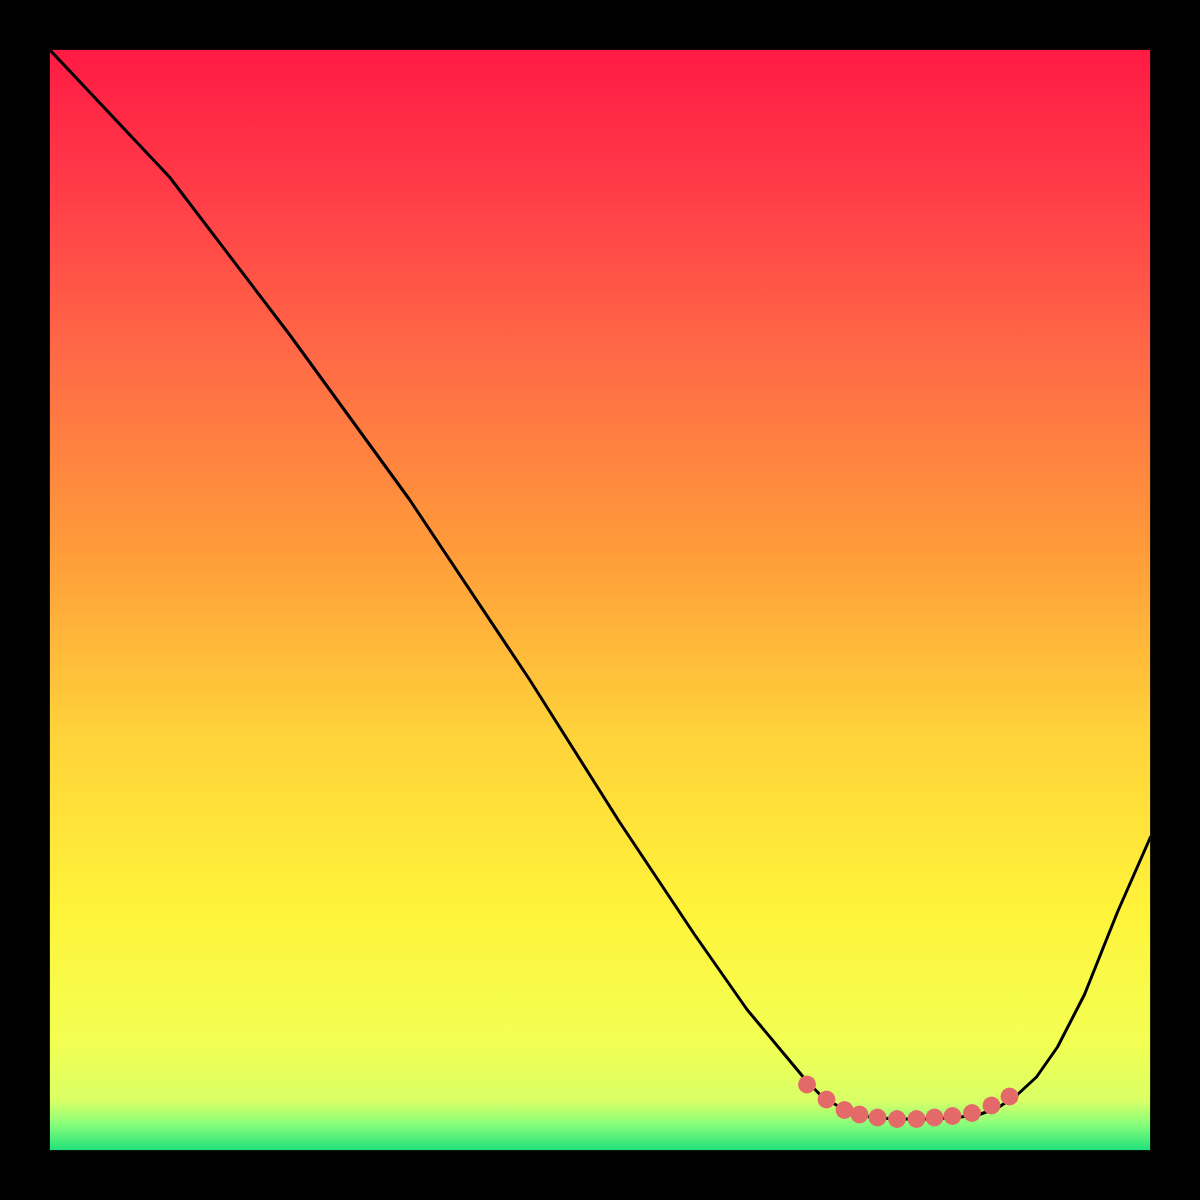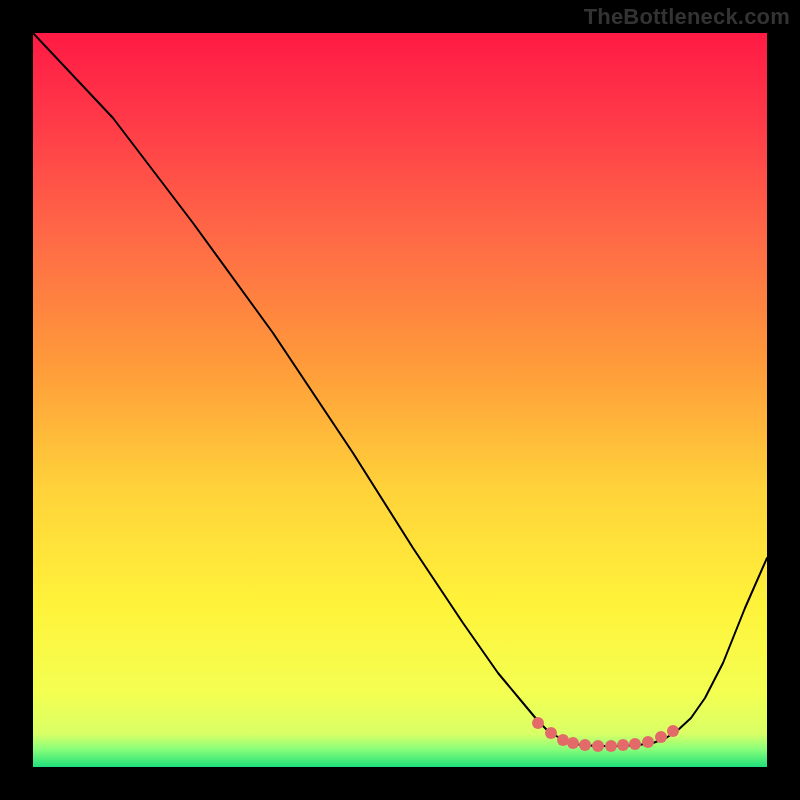--- a/index.html
+++ b/index.html
@@ -41,21 +41,20 @@
     width: 734px;
     height: 734px;
     display: block;
   }
 </style>
 </head>
 <body>
 
 <div class="stage">
 
-  <div class="watermark">TheBottleneck.com</div>
 
   <div class="plot-area">
     <svg viewBox="0 0 734 734" preserveAspectRatio="none">
       <defs>
         <linearGradient id="bg-grad" x1="0" y1="0" x2="0" y2="1">
         <stop offset="0.00%" stop-color="#ff1a44"></stop>
             <stop offset="12.00%" stop-color="#ff3a48"></stop>
             <stop offset="28.00%" stop-color="#ff6a46"></stop>
             <stop offset="45.00%" stop-color="#ff9a3a"></stop>
             <stop offset="62.00%" stop-color="#ffd23a"></stop>

